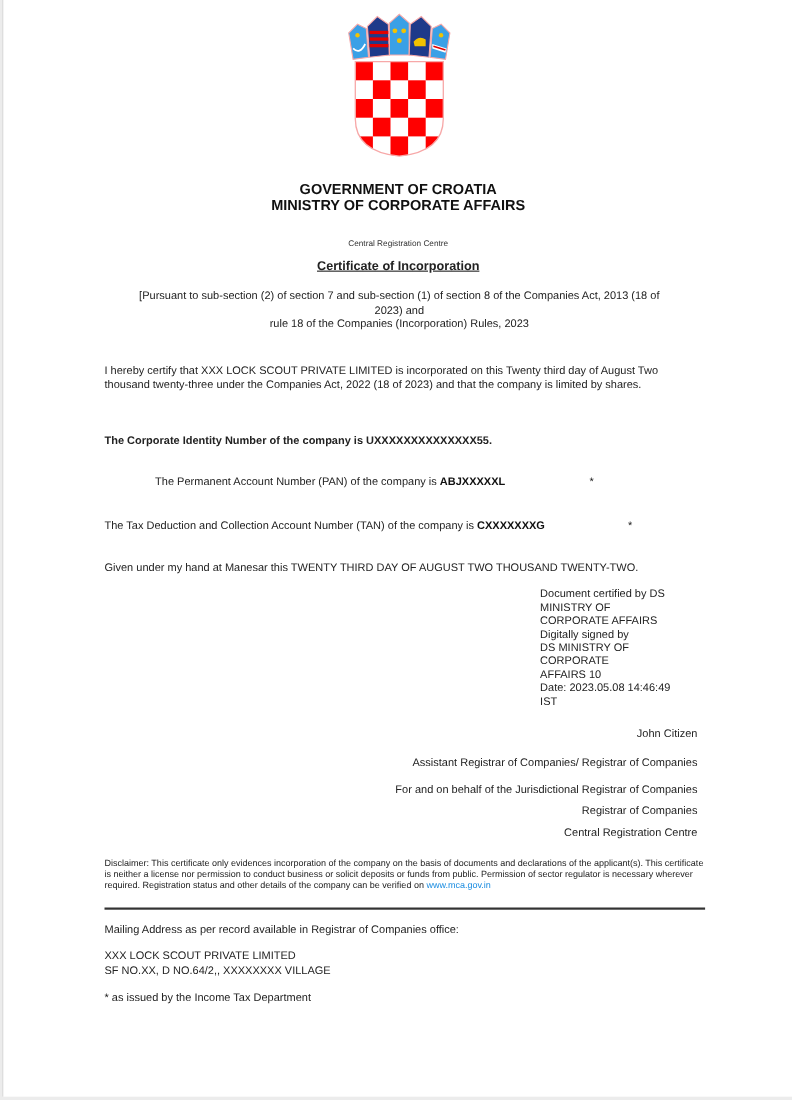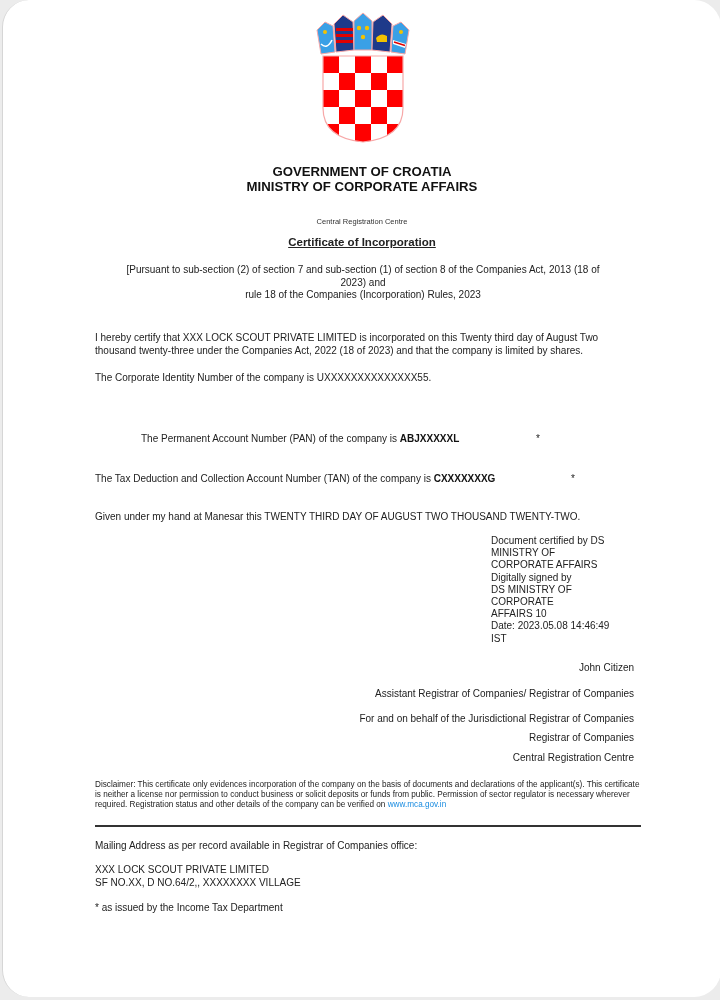--- a/index.html
+++ b/index.html
@@ -3,21 +3,20 @@
 <meta charset="utf-8">
 <style>
   html, body { margin: 0; padding: 0; }
   body {
     width: 720px; height: 1000px; background: #ececec; position: relative; overflow: hidden;
     font-family: "Liberation Sans", sans-serif; color: #1a1a1a;
   }
   .page {
     position: absolute; left: 2px; top: 0; width: 718px; height: 997px; background: #ffffff;
     border-left: 1px solid #d6d6d6;
-    border-radius: 27px;
   }
   .abs { position: absolute; }
   .center { left: 0; width: 718px; text-align: center; }
   .crest { left: 310px; top: 8px; width: 100px; height: 136px; }
   .h-gov { top: 164px; font-size: 13.2px; font-weight: bold; line-height: 15px; color: #111; }
   .crc-small { top: 217px; font-size: 7.5px; color: #333; }
   .cert-title { top: 236px; font-size: 11.5px; font-weight: bold; color: #222; text-decoration: underline; }
   .pursuant { top: 264px; left: 100px; width: 520px; text-align: center; font-size: 10px; line-height: 12.5px; color: #222; }
   .para { left: 92px; width: 540px; font-size: 10px; line-height: 12.5px; color: #222; }
   .para b { color: #111; }
@@ -89,21 +88,21 @@
   <div class="abs center crc-small">Central Registration Centre</div>
   <div class="abs center cert-title">Certificate of Incorporation</div>
 
   <div class="abs pursuant">
     <div>[Pursuant to sub-section (2) of section 7 and sub-section (1) of section 8 of the Companies Act, 2013 (18 of</div>
     <div>2023) and</div>
     <div>rule 18 of the Companies (Incorporation) Rules, 2023</div>
   </div>
 
   <div class="abs para" style="top:332px;">I hereby certify that XXX LOCK SCOUT PRIVATE LIMITED is incorporated on this Twenty third day of August Two thousand twenty-three under the Companies Act, 2022 (18 of 2023) and that the company is limited by shares.</div>
-  <div class="abs para" style="top:372px;">The Corporate Identity Number of the company is UXXXXXXXXXXXXXX55.</div>
+  <div class="abs para" style="top:396px;font-weight:bold;">The Corporate Identity Number of the company is UXXXXXXXXXXXXXX55.</div>
 
   <div class="abs para" style="top:433px;margin-left:46px;">
     <span>The Permanent Account Number (PAN) of the company is </span><b>ABJXXXXXL</b>
     <span class="star" style="left:395px; top:0;">*</span>
   </div>
 
   <div class="abs para" style="top:473px;">
     <span>The Tax Deduction and Collection Account Number (TAN) of the company is </span><b>CXXXXXXXG</b>
     <span class="star" style="left:476px; top:0;">*</span>
   </div>

